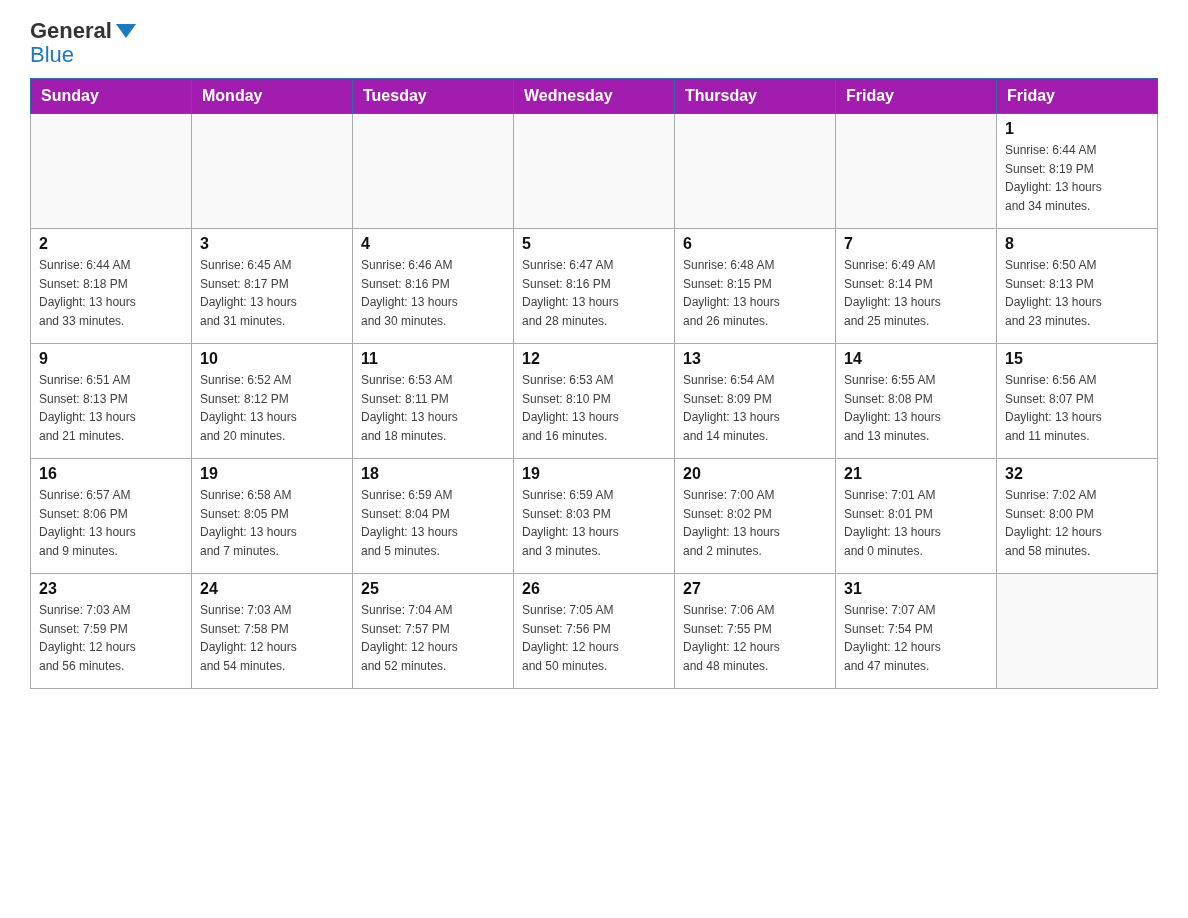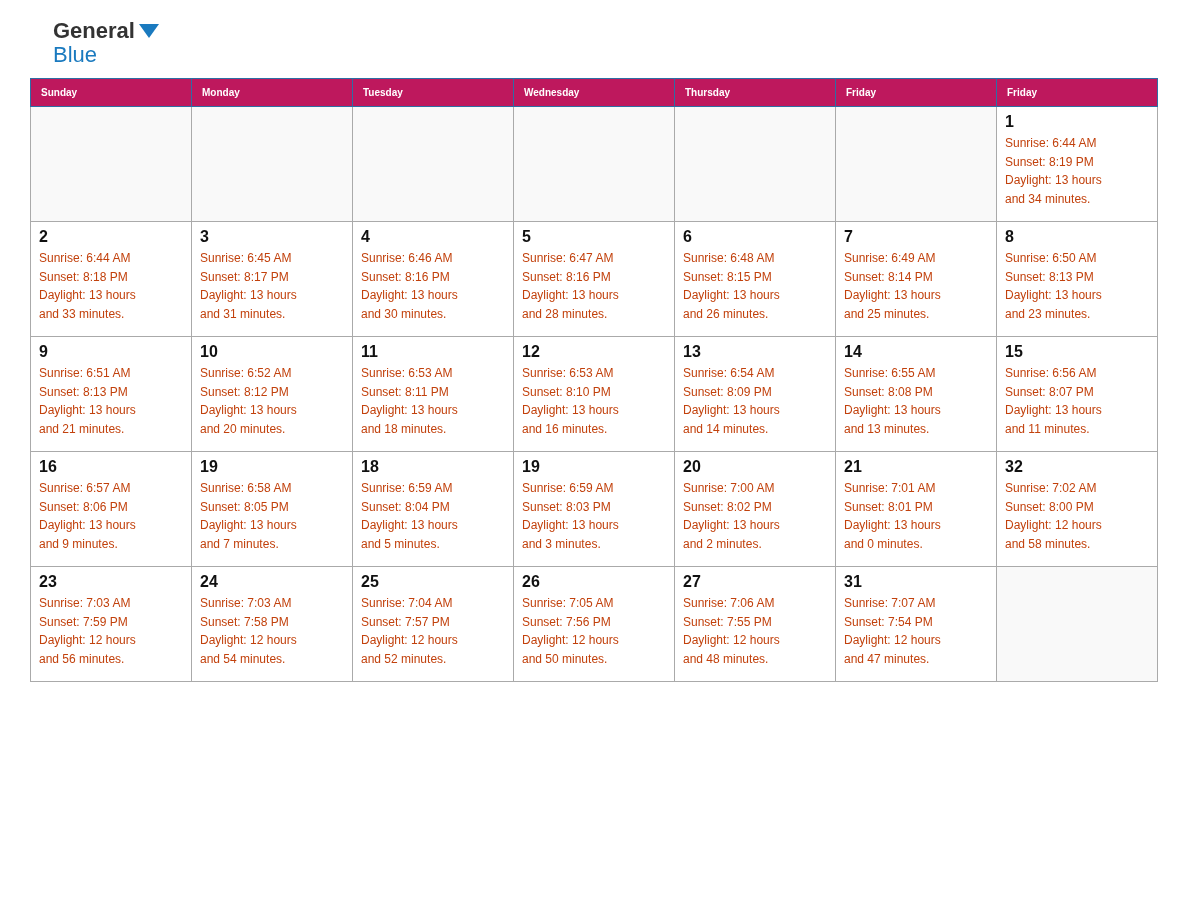--- a/index.html
+++ b/index.html
@@ -8,21 +8,20 @@
       background: #fff;
       padding: 20px 30px;
       width: 1188px;
       min-height: 918px;
     }
     .header {
       display: flex;
       justify-content: space-between;
       align-items: flex-start;
       margin-bottom: 10px;
-      margin-left: 23px;
     }
     .logo {
       display: flex;
       flex-direction: column;
       align-items: flex-start;
     }
     .logo-text {
       font-size: 22px;
       font-weight: bold;
       color: #333;
@@ -60,23 +59,23 @@
       font-size: 20px;
       color: #333;
       margin-top: 4px;
     }
     .calendar {
       width: 100%;
       border-collapse: collapse;
       margin-top: 6px;
     }
     .calendar thead th {
-      background: #be185d;
+      background: #a21caf;
       color: #fff;
-      font-size: 10px;
+      font-size: 16px;
       font-weight: bold;
       padding: 8px 10px;
       text-align: left;
       border: 1px solid #2e6da4;
     }
     .calendar tbody td {
       border: 1px solid #aaa;
       vertical-align: top;
       padding: 6px 8px;
       width: 14.28%;
@@ -86,21 +85,21 @@
       height: 115px;
     }
     .day-number {
       font-size: 16px;
       font-weight: bold;
       color: #111;
       margin-bottom: 3px;
     }
     .day-info {
       font-size: 12px;
-      color: #c2410c;
+      color: #404040;
       line-height: 1.55;
     }
     .empty-cell {
       background: #f9f9f9;
     }
     .week-row td {
       border-top: 2px solid #2e6da4;
     }
   </style>
 </head>

